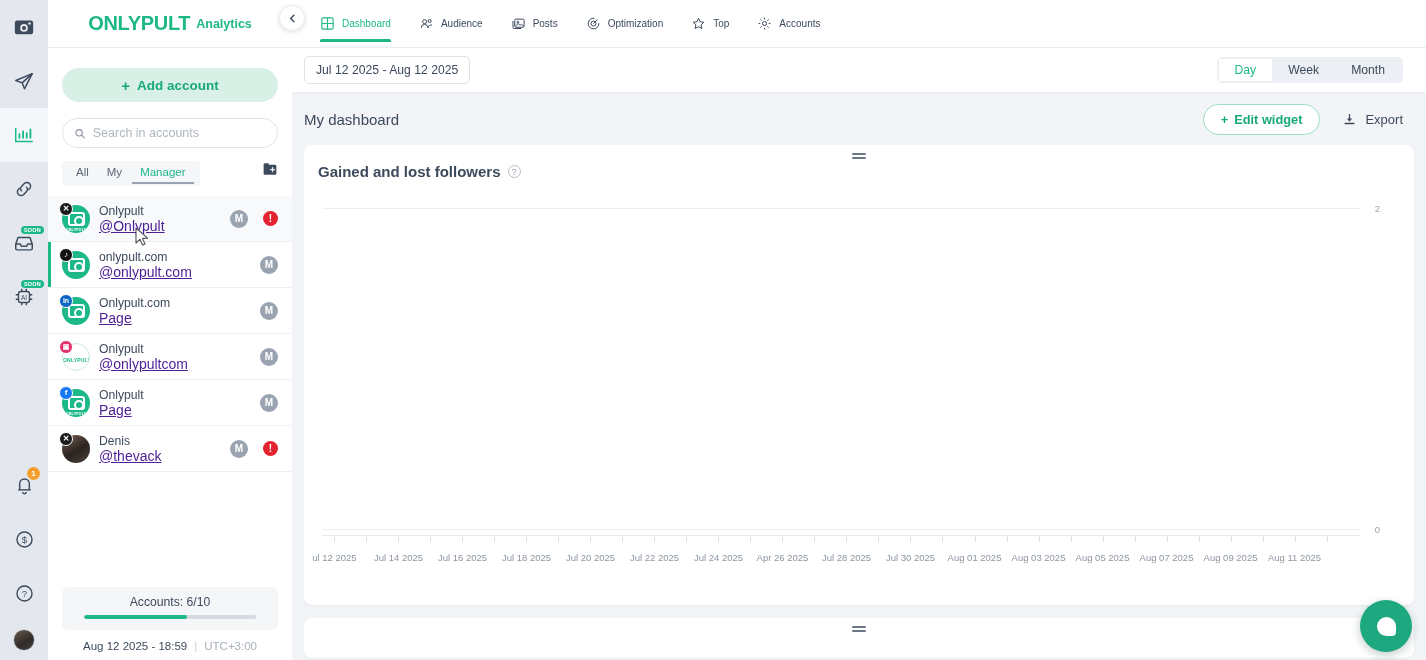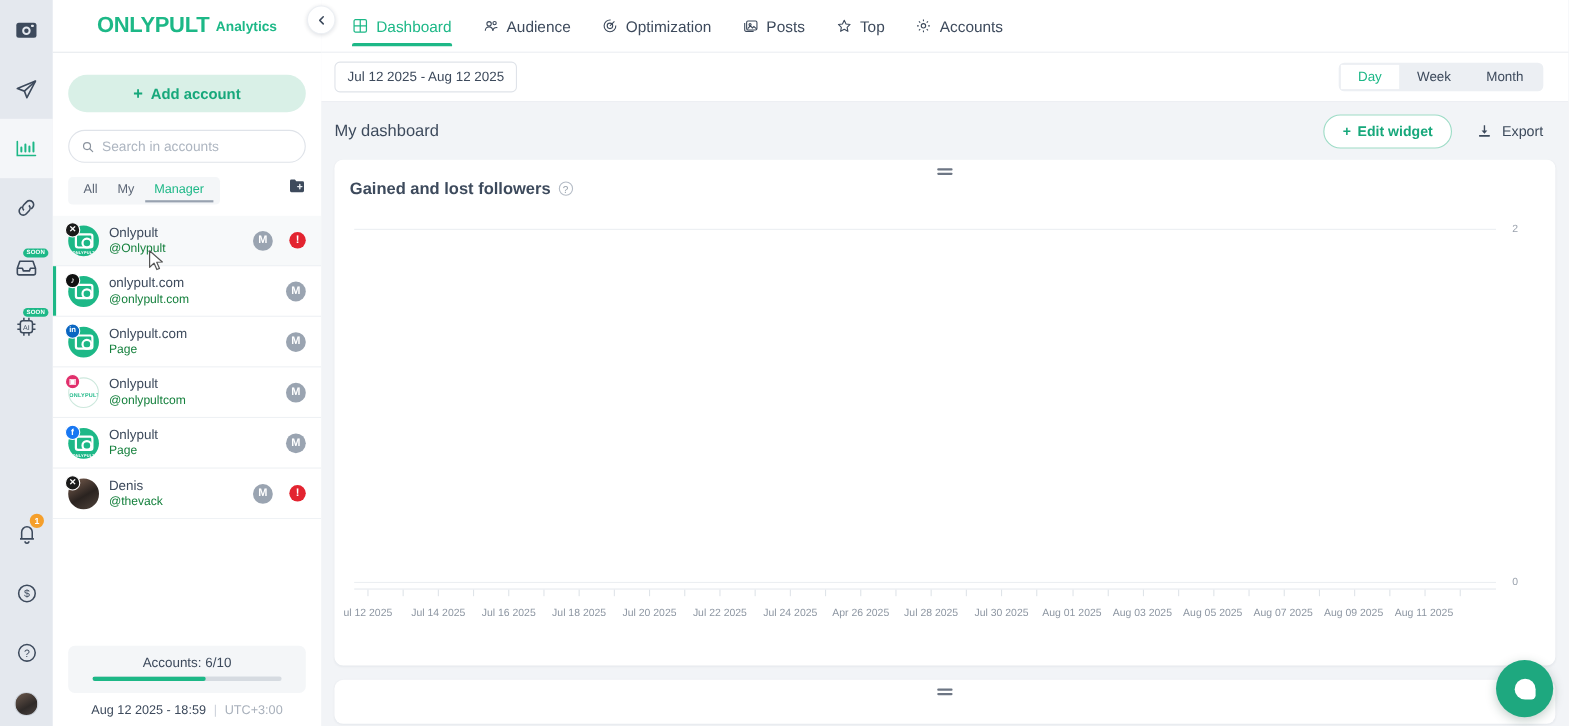--- a/index.html
+++ b/index.html
@@ -152,21 +152,21 @@
   .acct-avatar.white .mini-label { color: #1db887; font-size: 5px; bottom: 7px; }
   .net-badge {
     position: absolute; left: -3px; top: -3px;
     width: 14px; height: 14px; border-radius: 50%;
     display: flex; align-items: center; justify-content: center;
     color: #fff; font-size: 8px; font-weight: bold;
     border: 1.5px solid #fff;
   }
   .acct-text { flex: 1; min-width: 0; }
   .acct-name { font-size: 12.2px; color: #3d4a5c; line-height: 15px; white-space: nowrap; overflow: hidden; text-overflow: ellipsis; }
-  .acct-sub  { font-size: 11px; color: #15803d; line-height: 15px; white-space: nowrap; overflow: hidden; text-overflow: ellipsis; }
+  .acct-sub  { font-size: 14px; color: #4c1d95; line-height: 15px; white-space: nowrap; overflow: hidden; text-overflow: ellipsis; text-decoration: underline; }
   .role-chip {
     width: 18px; height: 18px; border-radius: 50%;
     background: #9aa4b1; color: #fff;
     font-size: 10px; font-weight: bold;
     display: flex; align-items: center; justify-content: center;
     flex: 0 0 18px;
   }
   .alert-chip {
     width: 15px; height: 15px; border-radius: 50%;
     background: #e32430; color: #fff;
@@ -193,21 +193,21 @@
 
   
   .main { flex: 1; height: 660px; background: #f2f4f7; display: flex; flex-direction: column; min-width: 0; }
   .topbar {
     height: 48px; background: #fff; display: flex; align-items: center;
     padding-left: 14px; gap: 0; border-bottom: 1px solid #e9ecf0;
     flex: 0 0 48px;
   }
   .nav-item {
     height: 37px; display: flex; align-items: center; gap: 7px;
-    padding: 0 14px; font-size: 14px; color: #3d4a5c;
+    padding: 0 14px; font-size: 10px; color: #3d4a5c;
     cursor: pointer; position: relative;
   }
   .nav-item.active { color: #1db887; }
   .nav-item.active::after {
     content: ""; position: absolute; left: 14px; right: 14px; bottom: 0;
     height: 3px; background: #1db887; border-radius: 2px 2px 0 0;
   }
   .nav-item svg { flex: 0 0 auto; }
 
   .sub-bar {
@@ -553,34 +553,34 @@
         <svg width="15" height="15" viewBox="0 0 24 24" fill="none" stroke="currentColor" stroke-width="1.6">
           <circle cx="9" cy="9" r="3.2"></circle>
             <path d="M3.5 19a5.5 5.5 0 0 1 11 0"></path>
           <circle cx="17" cy="8" r="2.4"></circle>
             <path d="M14.5 19a5 5 0 0 1 6.5-4.4"></path>
         </svg>
         <span>Audience</span>
       </div>
       <div class="nav-item">
         <svg width="15" height="15" viewBox="0 0 24 24" fill="none" stroke="currentColor" stroke-width="1.6">
-          <path d="M20.5 11.5A8.5 8.5 0 1 1 13 3.6"></path>
-            <circle cx="12" cy="12" r="4"></circle>
-          <path d="M12 12l6.5-6.5"></path>
-        </svg>
-        <span>Optimization</span>
-      </div>
-      <div class="nav-item">
-        <svg width="15" height="15" viewBox="0 0 24 24" fill="none" stroke="currentColor" stroke-width="1.6">
           <rect x="6" y="5" width="15" height="13" rx="2"></rect>
             <path d="M3.2 8v10a2 2 0 0 0 2 2h11"></path>
           <circle cx="11" cy="10" r="1.5"></circle>
             <path d="M7.5 16l4-4 3 3 2-2 4 3.5"></path>
         </svg>
         <span>Posts</span>
+      </div>
+      <div class="nav-item">
+        <svg width="15" height="15" viewBox="0 0 24 24" fill="none" stroke="currentColor" stroke-width="1.6">
+          <path d="M20.5 11.5A8.5 8.5 0 1 1 13 3.6"></path>
+            <circle cx="12" cy="12" r="4"></circle>
+          <path d="M12 12l6.5-6.5"></path>
+        </svg>
+        <span>Optimization</span>
       </div>
       <div class="nav-item">
         <svg width="15" height="15" viewBox="0 0 24 24" fill="none" stroke="currentColor" stroke-width="1.6" stroke-linejoin="round">
           <path d="M12 3.8l2.6 5.4 5.9.8-4.3 4.1 1.1 5.9-5.3-2.9-5.3 2.9 1.1-5.9L3.5 10l5.9-.8z"></path>
         </svg>
         <span>Top</span>
       </div>
       <div class="nav-item">
         <svg width="15" height="15" viewBox="0 0 24 24" fill="none" stroke="currentColor" stroke-width="1.6">
           <circle cx="12" cy="12" r="3.2"></circle>

